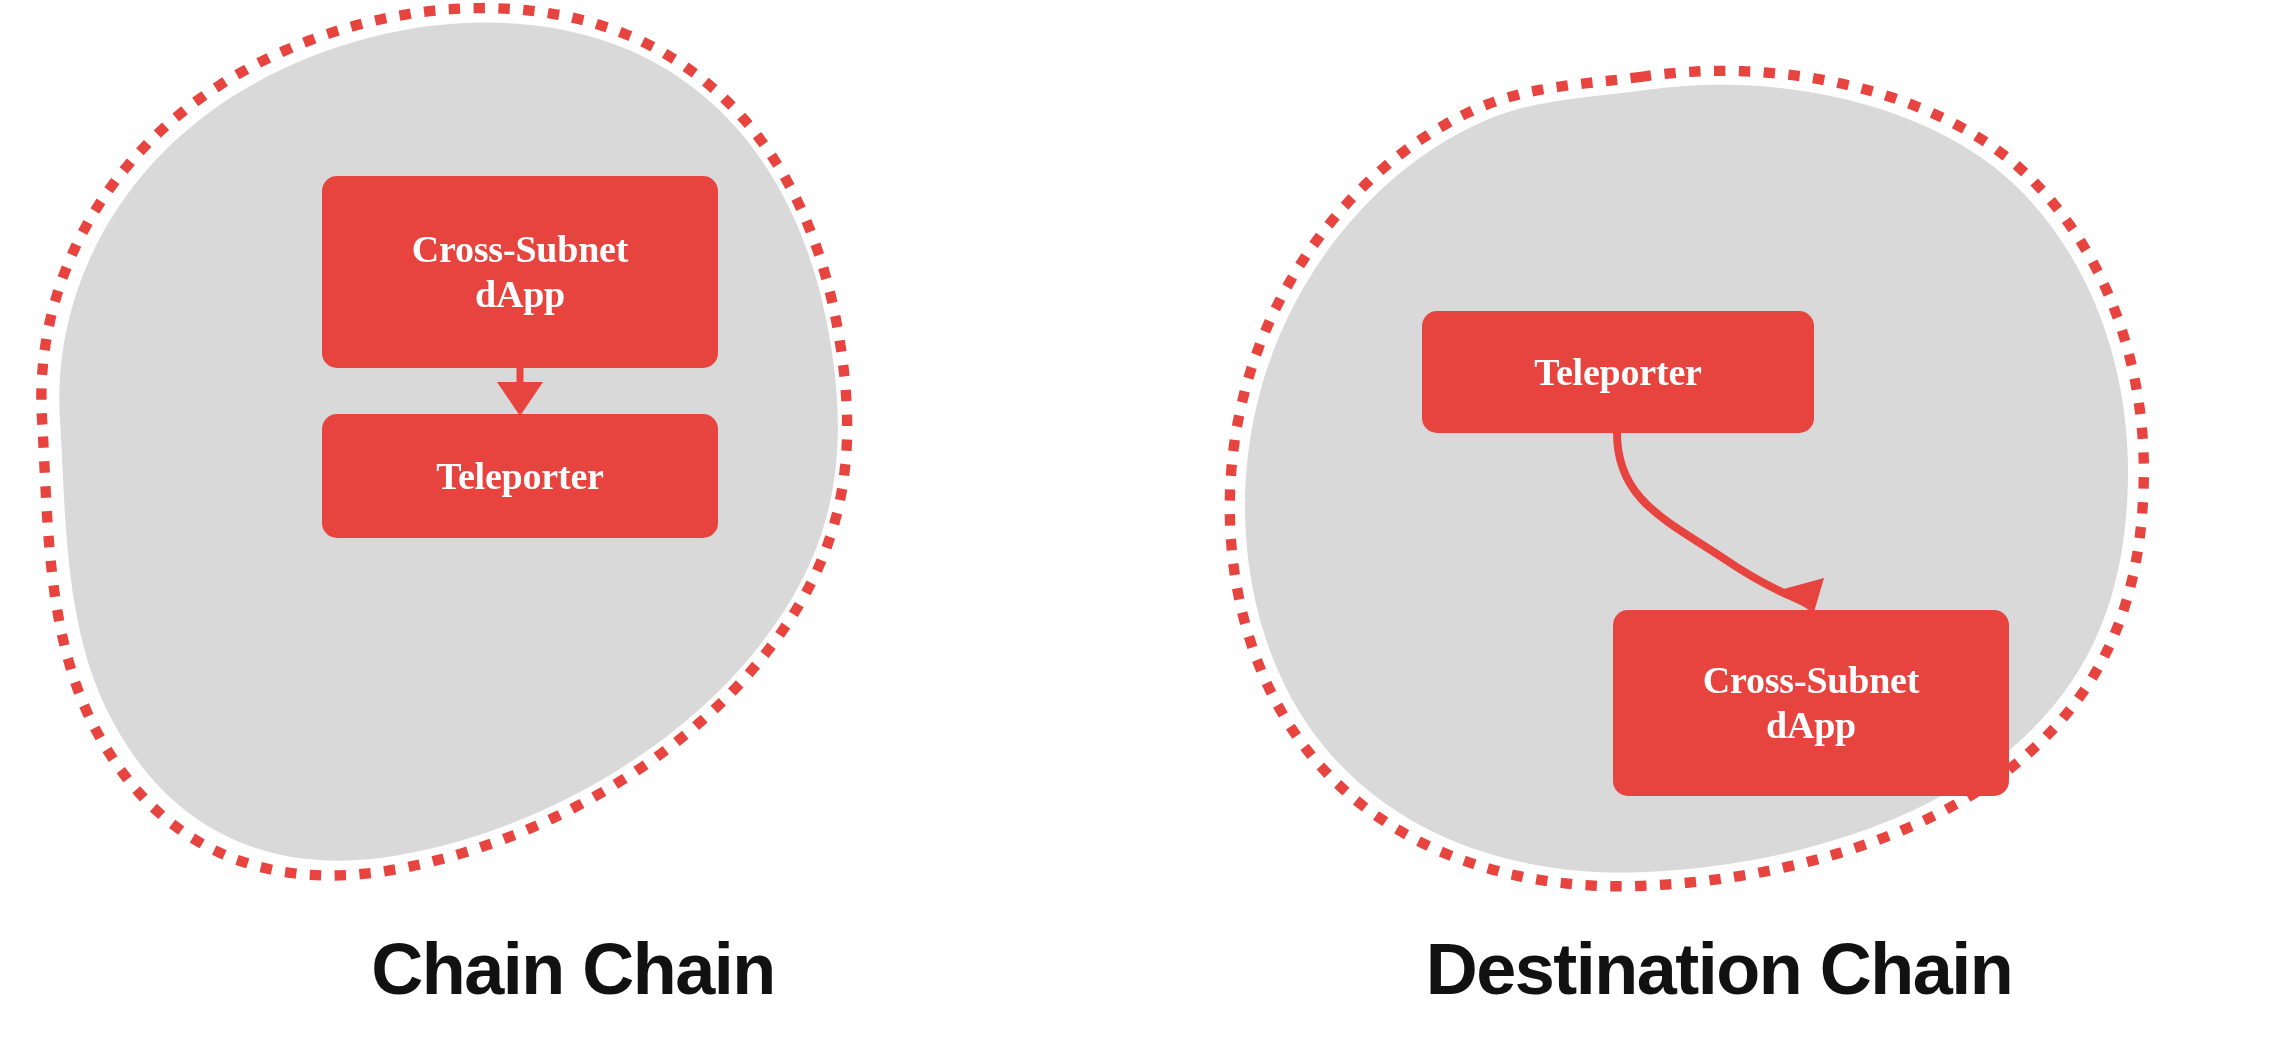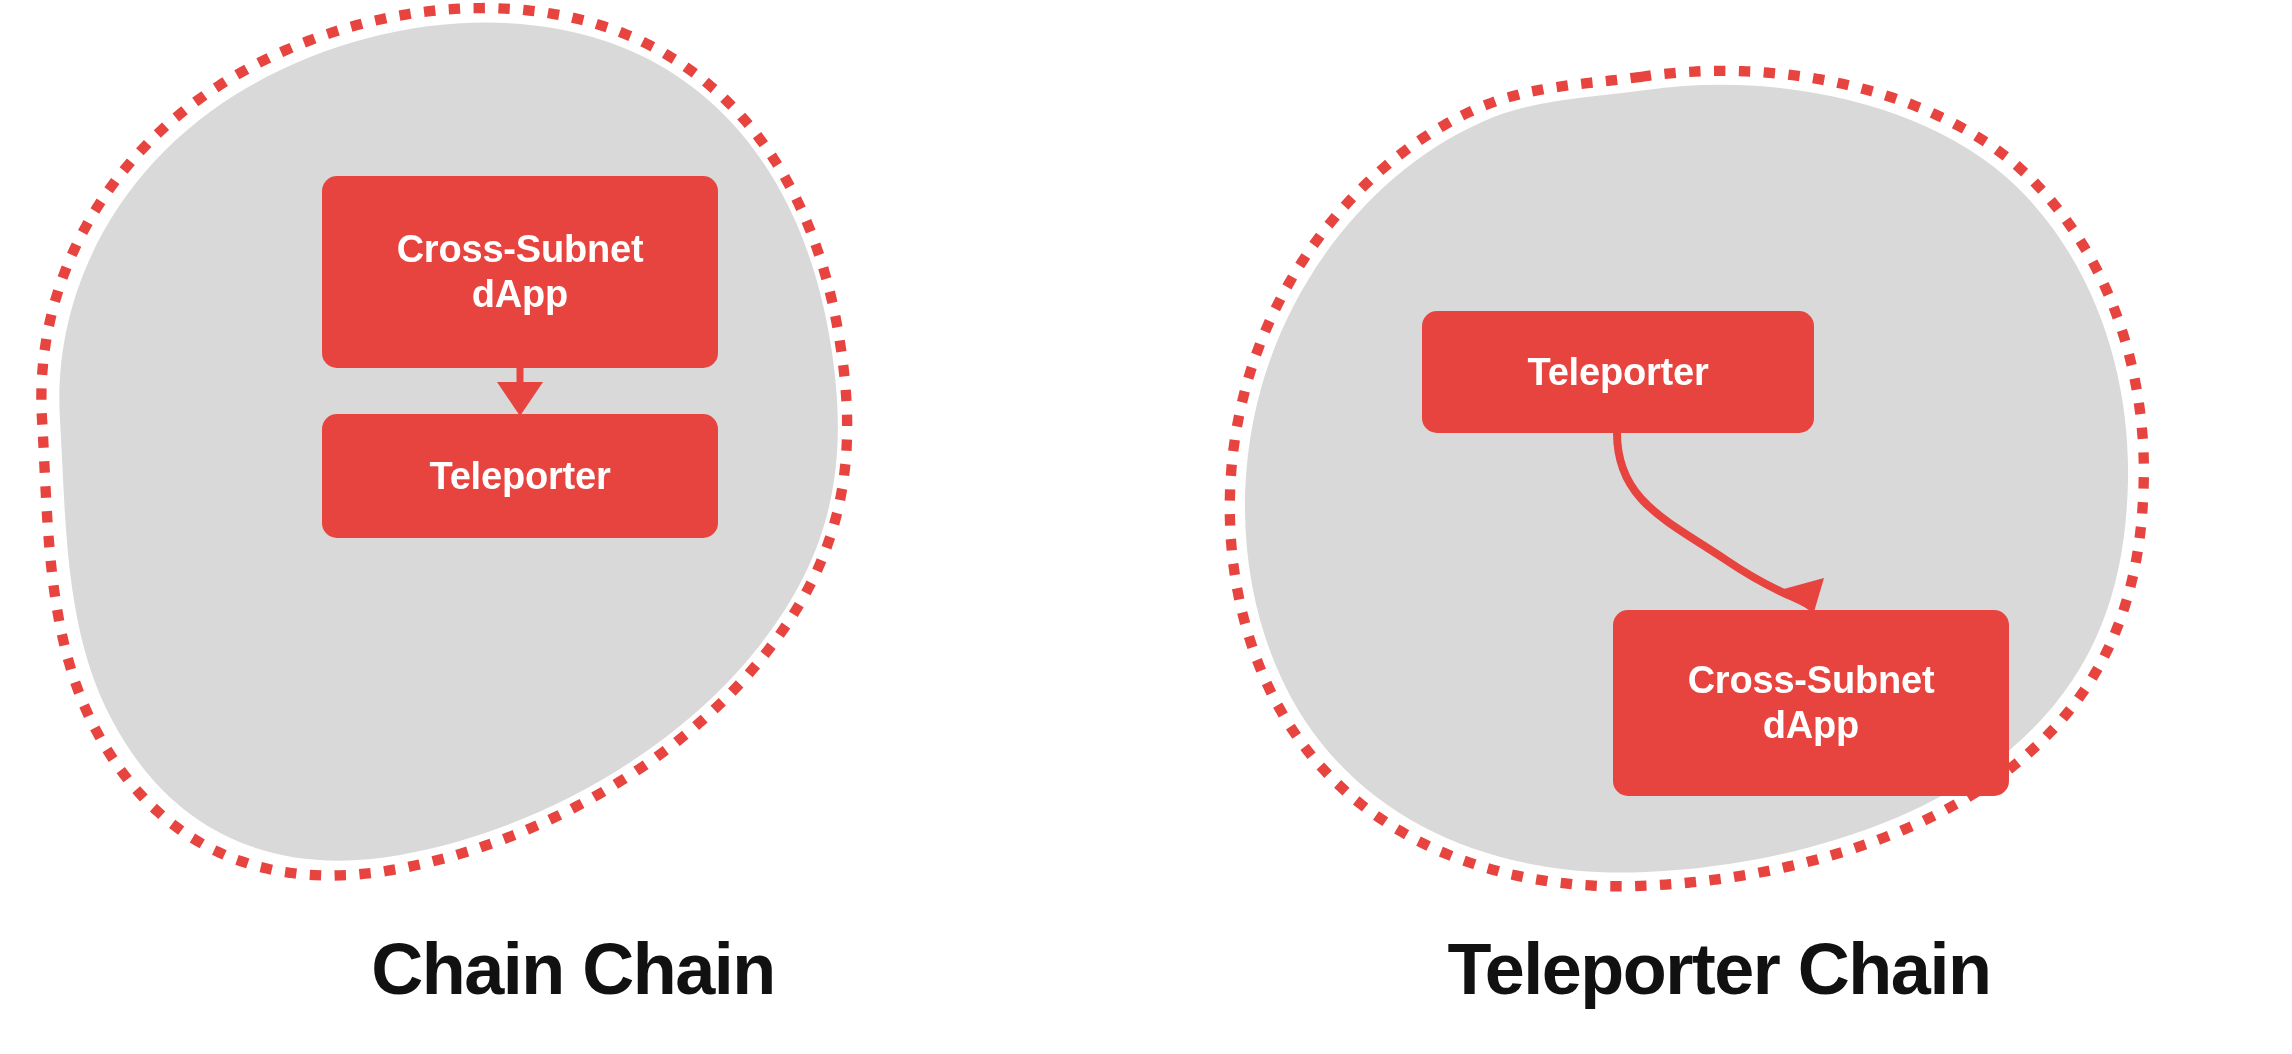--- a/index.html
+++ b/index.html
@@ -42,21 +42,21 @@
     position: absolute;
     box-sizing: border-box;
     background: #E7443F;
     border-radius: 15px;
     display: flex;
     align-items: center;
     justify-content: center;
     text-align: center;
     color: #ffffff;
     font-weight: bold;
-    font-family: Liberation Sans, sans-serif;
+    font-family: Liberation Serif, serif;
     line-height: 1.18;
     letter-spacing: -0.2px;
     z-index: 5;
   }
 
   
   #src-dapp {
     left: 322px;
     top: 176px;
     width: 396px;
@@ -176,16 +176,16 @@
       <span>Teleporter</span>
     </div>
 
     <div class="node-box" id="dst-dapp">
       <span>
         <span>Cross-Subnet</span><br>
         <span>dApp</span>
       </span>
     </div>
 
-    <div class="chain-label">Teleporter Chain</div>
+    <div class="chain-label">Destination Chain</div>
   </div>
 
 </div>
 
 </body></html>

